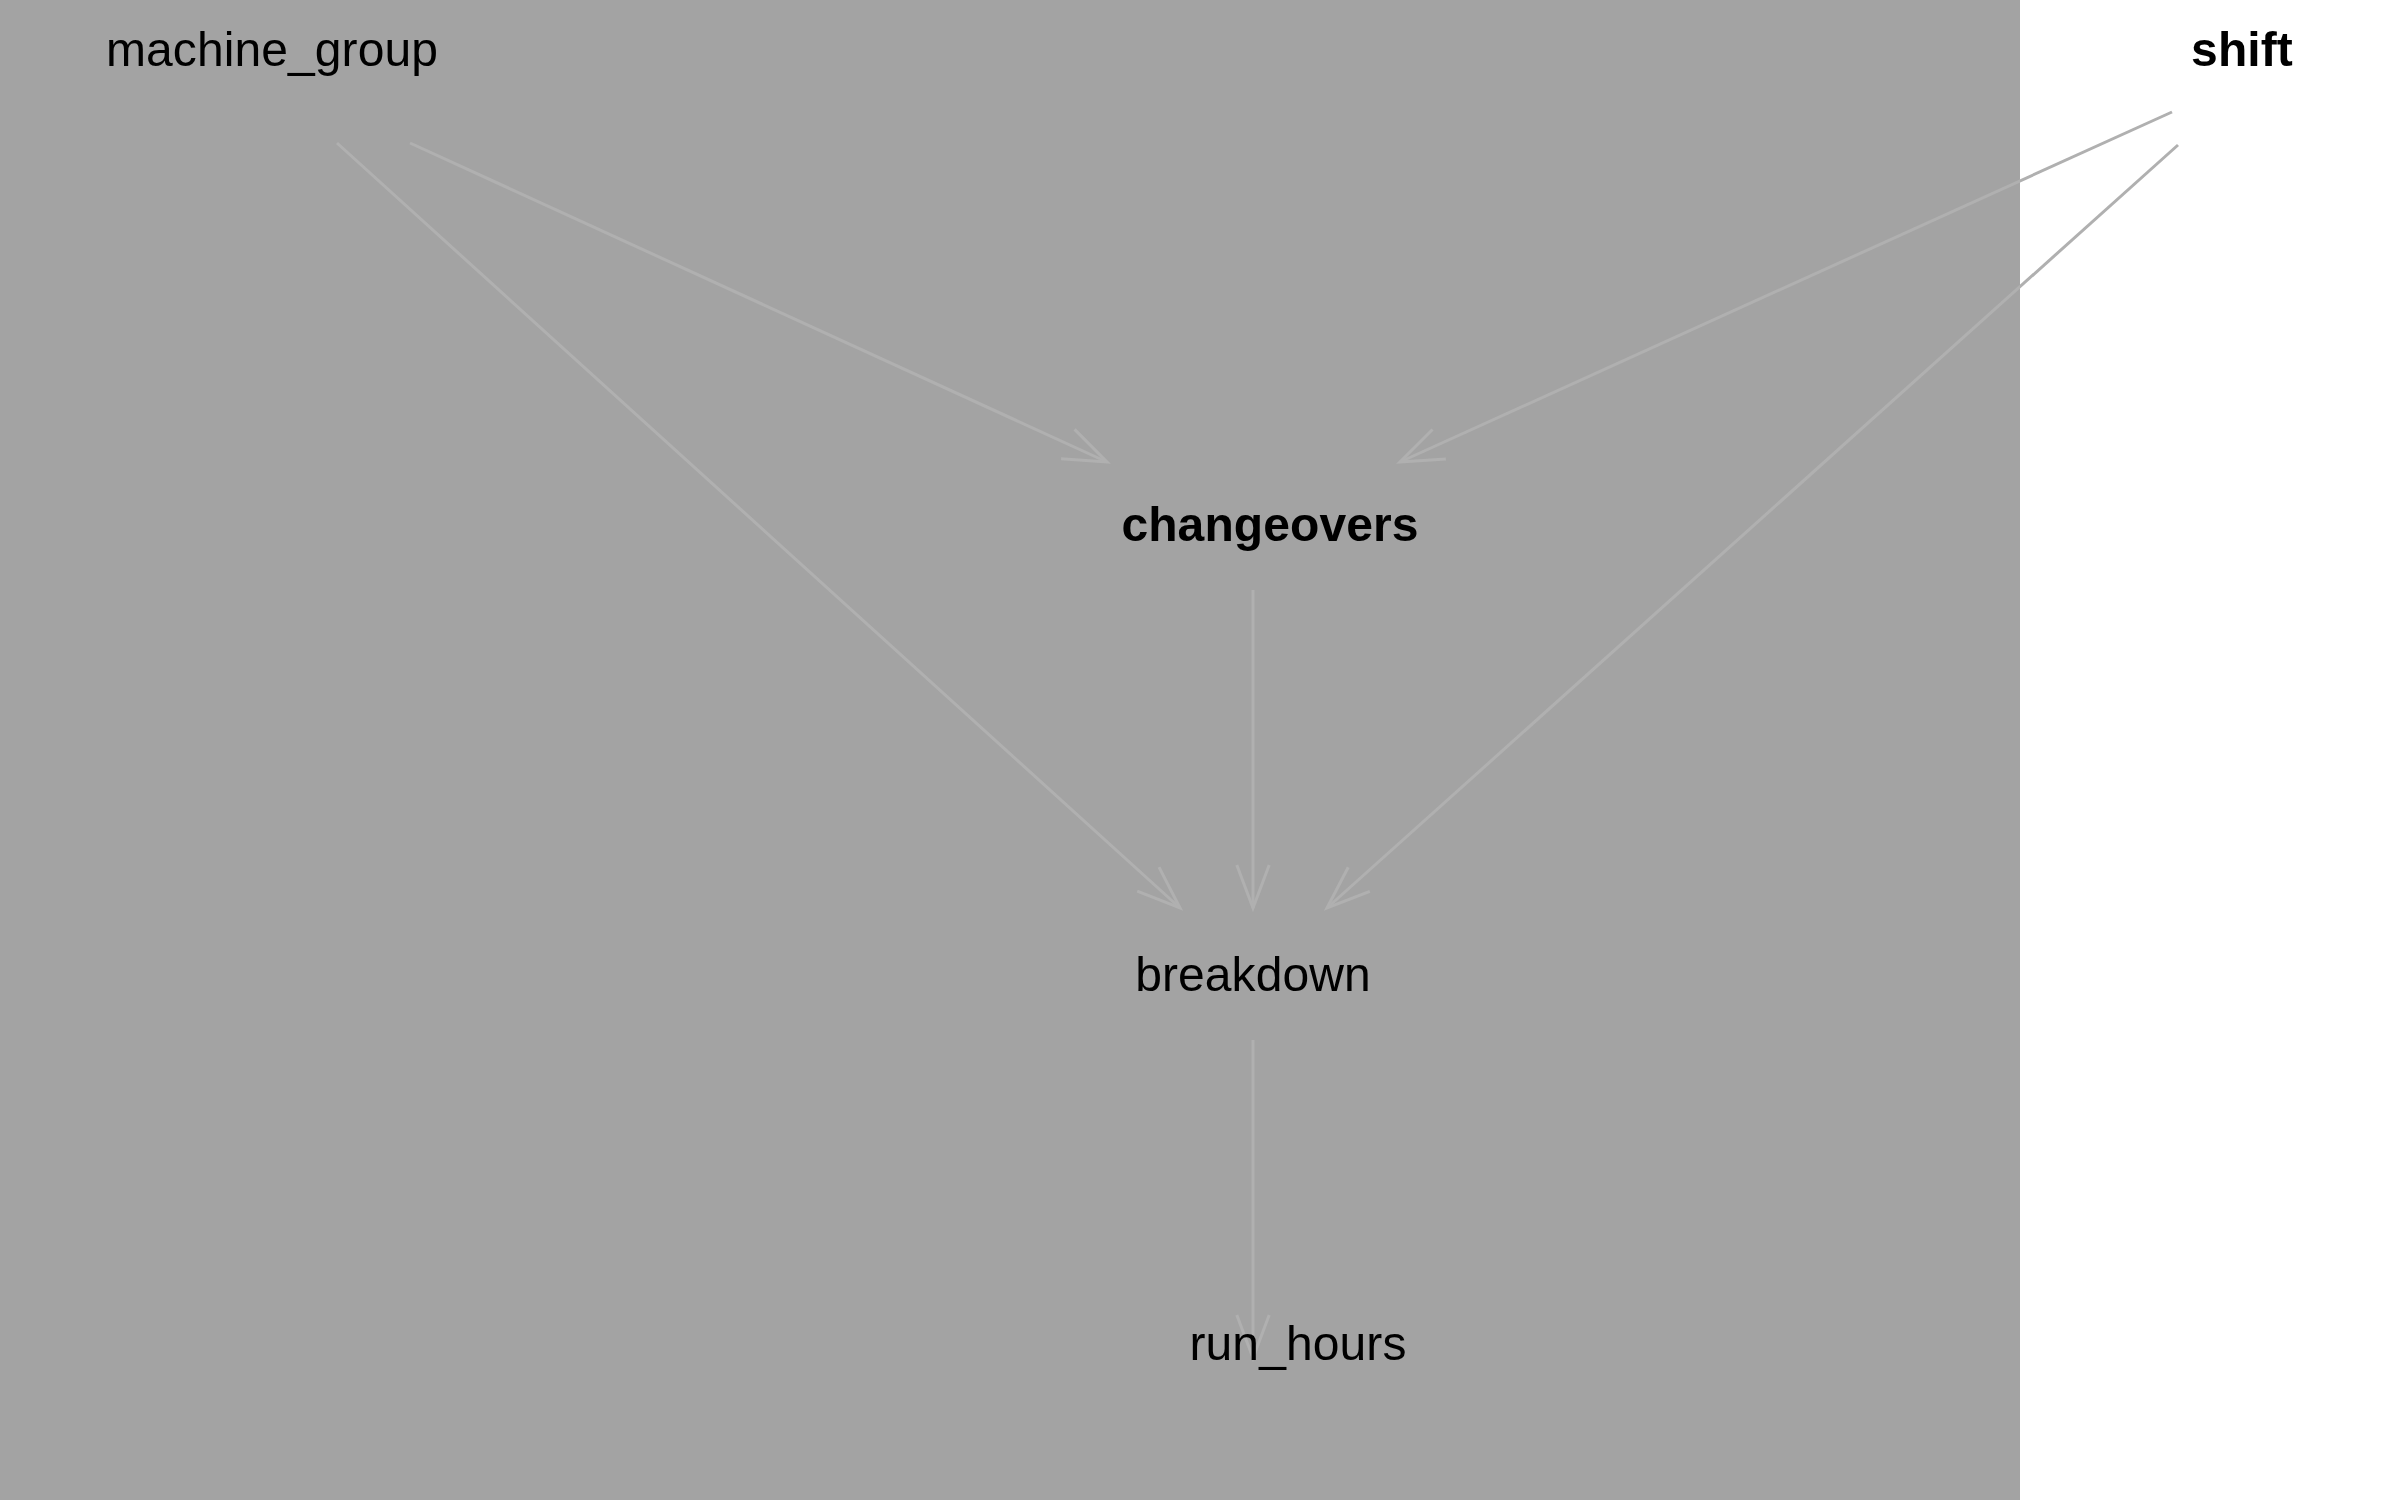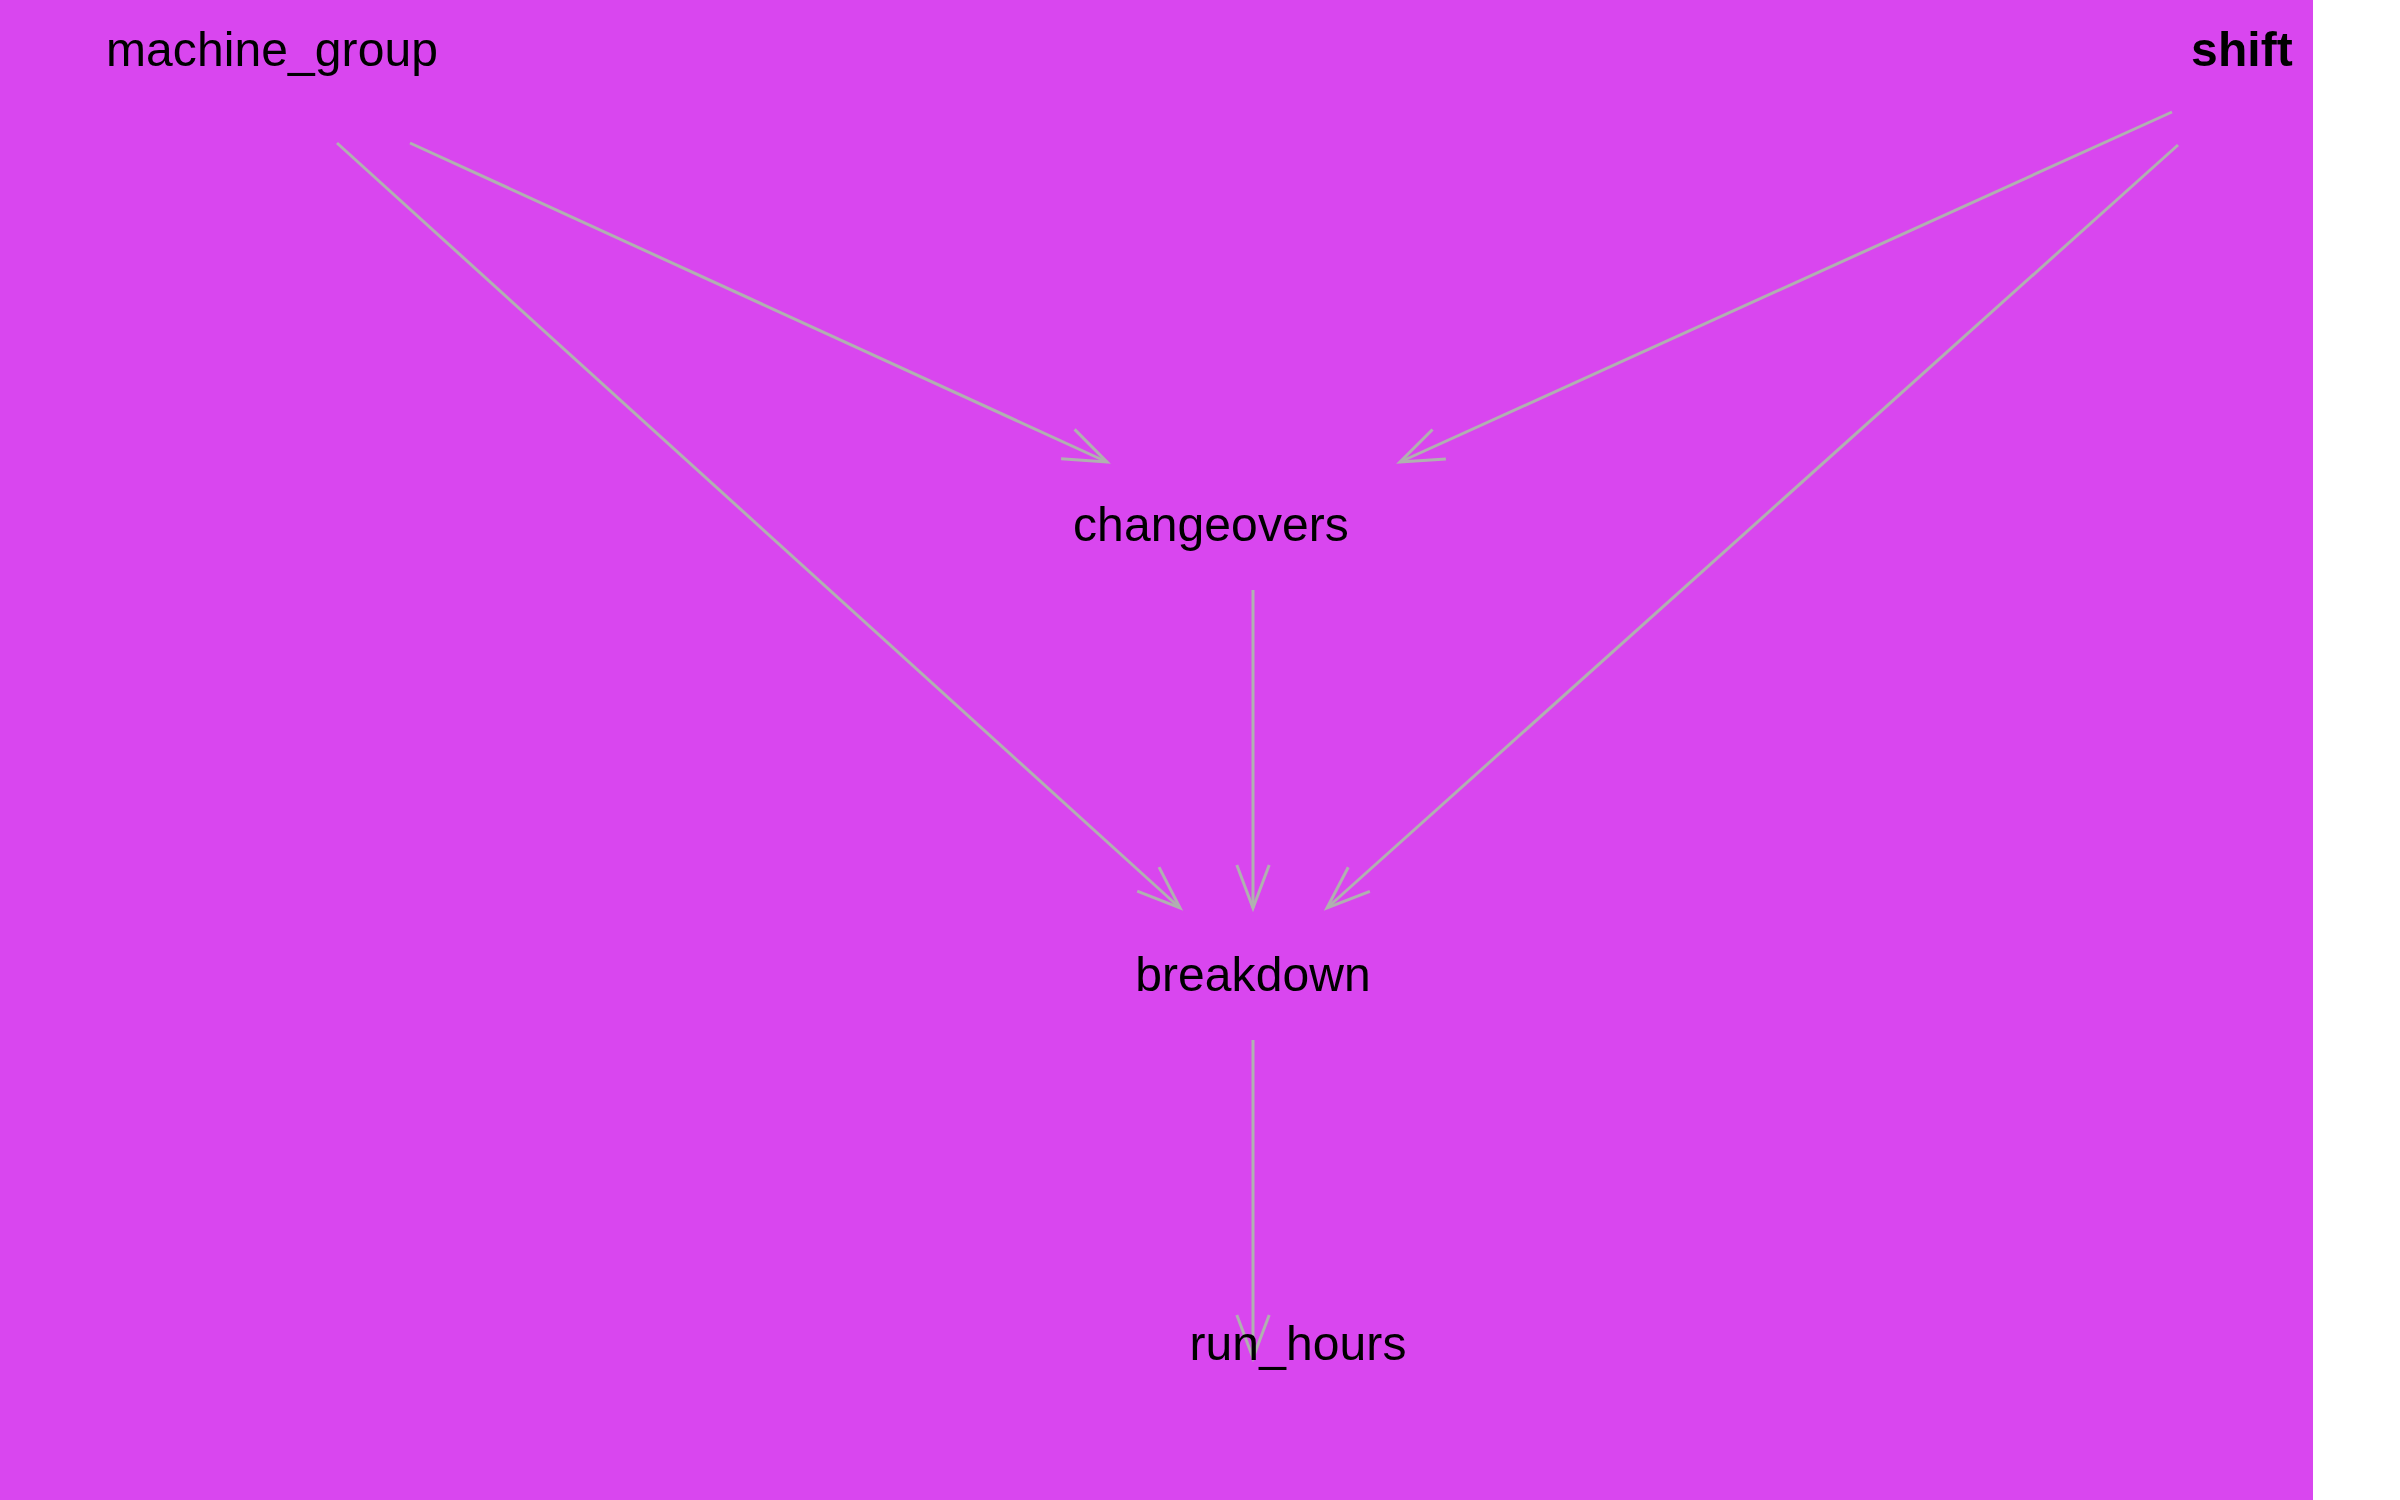--- a/index.html
+++ b/index.html
@@ -9,23 +9,23 @@
     background: #ffffff;
   }
   body {
     width: 2400px;
     height: 1500px;
     overflow: hidden;
     font-family: "Liberation Sans", sans-serif;
   }
   #graph-canvas {
     position: relative;
-    width: 2313px;
+    width: 2020px;
     height: 1500px;
-    background: #d946ef;
+    background: #a3a3a3;
   }
   #edge-layer {
     position: absolute;
     left: 0;
     top: 0;
     width: 2400px;
     height: 1500px;
   }
   .node-label {
     position: absolute;
@@ -58,19 +58,19 @@
         <path d="M 1236.7953852693458 864.948746110815 L 1253 908 L 1269.2046147306542 864.948746110815" stroke="#b0b0b0" stroke-width="3" fill="none"></path>
         <line x1="1253" y1="1040" x2="1253" y2="1358" stroke="#b0b0b0" stroke-width="3"></line>
         <path d="M 1236.7953852693458 1314.948746110815 L 1253 1358 L 1269.2046147306542 1314.948746110815" stroke="#b0b0b0" stroke-width="3" fill="none"></path>
       </g>
   </svg>
 
   <div class="node-label" style="left: 272px; top: 26px; color: rgb(0, 0, 0);">machine_group</div>
 
   <div class="node-label" style="left: 2242px; top: 26px; color: rgb(0, 0, 0); font-weight: bold;">shift</div>
 
-  <div class="node-label" style="left: 1211px; top: 501px; color: rgb(0, 0, 0);">changeovers</div>
+  <div class="node-label" style="left: 1270px; top: 501px; color: rgb(0, 0, 0); font-weight: bold;">changeovers</div>
 
   <div class="node-label" style="left: 1253px; top: 951px; color: rgb(0, 0, 0); text-align: center;">breakdown</div>
 
   <div class="node-label" style="left: 1253px; top: 1320px; color: rgb(0, 0, 0); margin-left: 45px;">run_hours</div>
 
 </div>
 
 </body></html>

